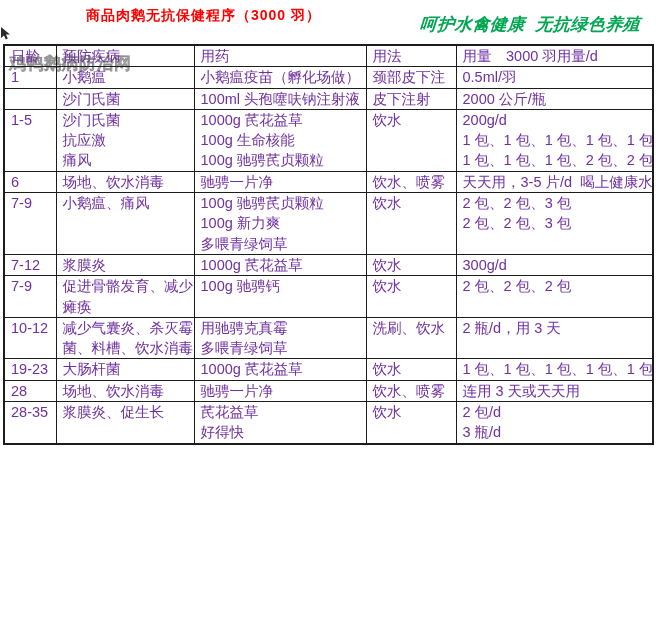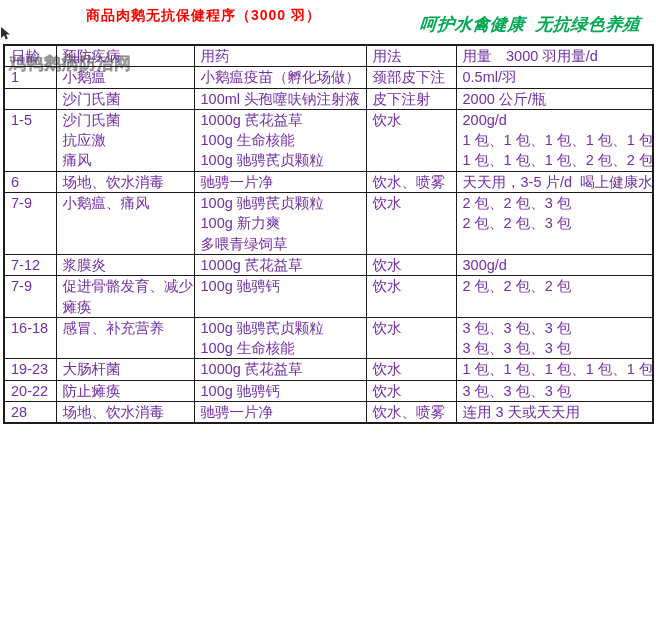--- a/index.html
+++ b/index.html
@@ -208,35 +208,35 @@
           </td>
           <td>
             <div class="line">饮水</div>
           </td>
           <td>
             <div class="line">2 包、2 包、2 包</div>
           </td>
         </tr>
         <tr>
           <td>
-            <div class="line">16-18</div>
-          </td>
-          <td>
-            <div class="line">感冒、补充营养</div>
-          </td>
-          <td>
-            <div class="line">100g 驰骋芪贞颗粒</div>
-            <div class="line">100g 生命核能</div>
-          </td>
-          <td>
-            <div class="line">饮水</div>
-          </td>
-          <td>
-            <div class="line">3 包、3 包、3 包</div>
-            <div class="line">3 包、3 包、3 包</div>
+            <div class="line">10-12</div>
+          </td>
+          <td>
+            <div class="line">减少气囊炎、杀灭霉</div>
+            <div class="line">菌、料槽、饮水消毒</div>
+          </td>
+          <td>
+            <div class="line">用驰骋克真霉</div>
+            <div class="line">多喂青绿饲草</div>
+          </td>
+          <td>
+            <div class="line">洗刷、饮水</div>
+          </td>
+          <td>
+            <div class="line">2 瓶/d，用 3 天</div>
           </td>
         </tr>
         <tr>
           <td>
             <div class="line">19-23</div>
           </td>
           <td>
             <div class="line">大肠杆菌</div>
           </td>
           <td>
@@ -244,48 +244,50 @@
           </td>
           <td>
             <div class="line">饮水</div>
           </td>
           <td>
             <div class="line">1 包、1 包、1 包、1 包、1 包</div>
           </td>
         </tr>
         <tr>
           <td>
-            <div class="line">20-22</div>
-          </td>
-          <td>
-            <div class="line">防止瘫痪</div>
-          </td>
-          <td>
-            <div class="line">100g 驰骋钙</div>
-          </td>
-          <td>
-            <div class="line">饮水</div>
-          </td>
-          <td>
-            <div class="line">3 包、3 包、3 包</div>
-          </td>
-        </tr>
-        <tr>
-          <td>
             <div class="line">28</div>
           </td>
           <td>
             <div class="line">场地、饮水消毒</div>
           </td>
           <td>
             <div class="line">驰骋一片净</div>
           </td>
           <td>
             <div class="line">饮水、喷雾</div>
           </td>
           <td>
             <div class="line">连用 3 天或天天用</div>
+          </td>
+        </tr>
+        <tr>
+          <td>
+            <div class="line">28-35</div>
+          </td>
+          <td>
+            <div class="line">浆膜炎、促生长</div>
+          </td>
+          <td>
+            <div class="line">芪花益草</div>
+            <div class="line">好得快</div>
+          </td>
+          <td>
+            <div class="line">饮水</div>
+          </td>
+          <td>
+            <div class="line">2 包/d</div>
+            <div class="line">3 瓶/d</div>
           </td>
         </tr>
       </tbody>
   </table>
 
 </div>
 
 </body></html>

